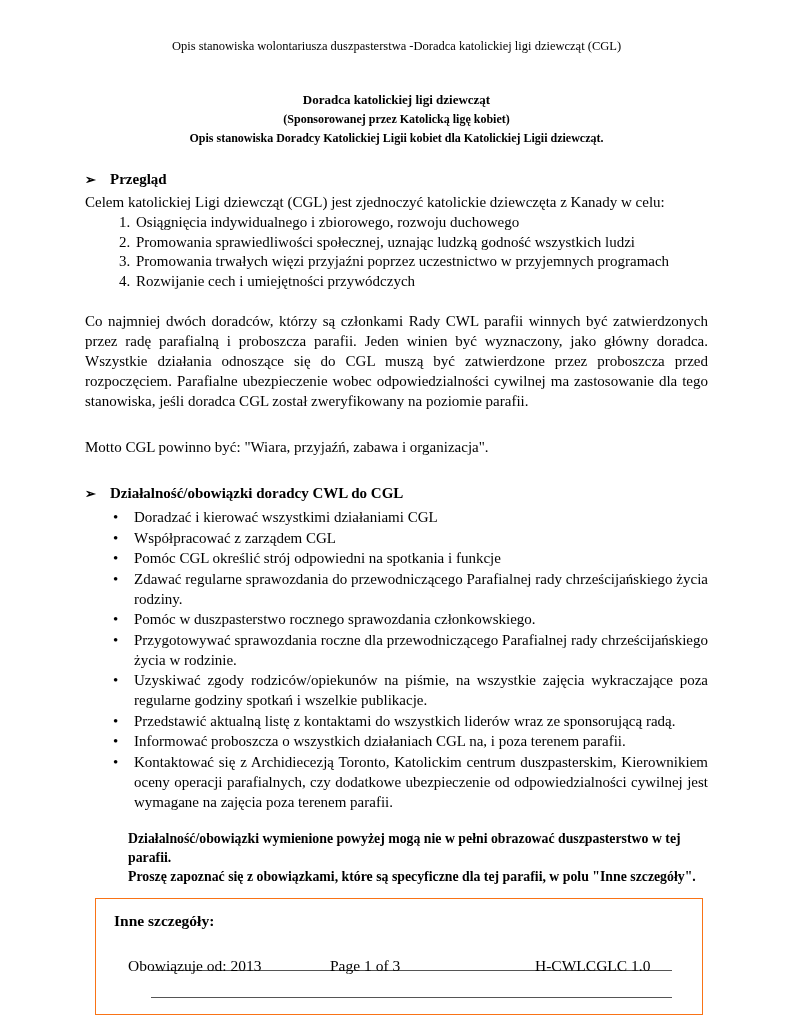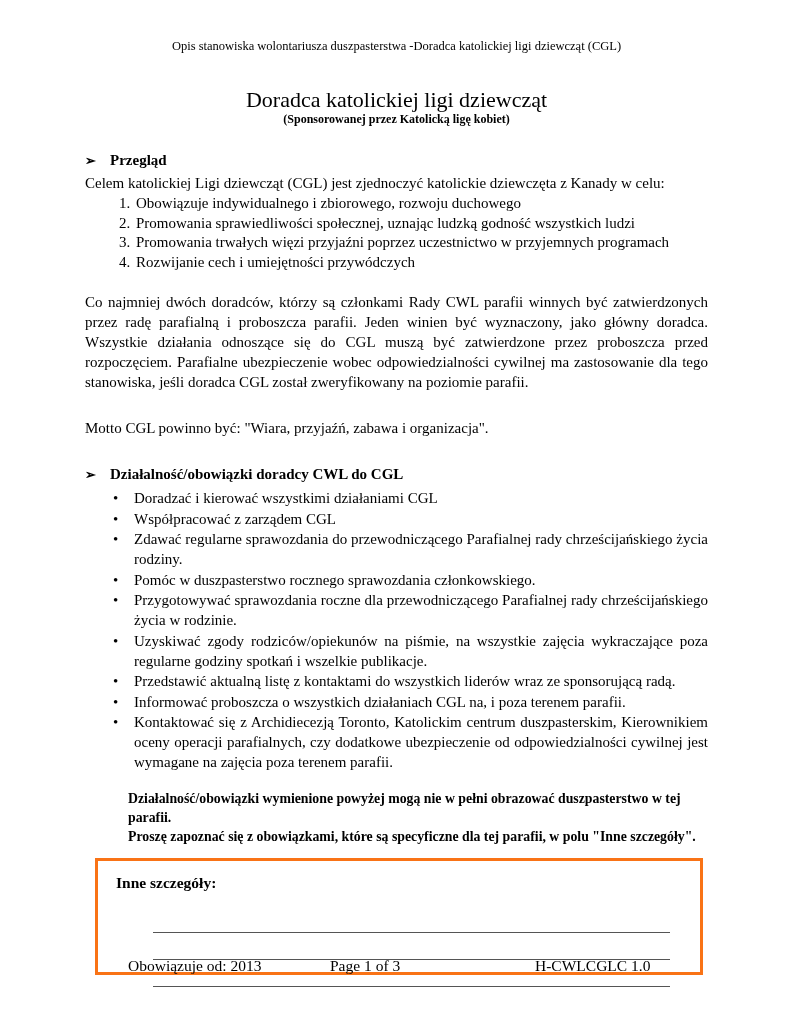--- a/index.html
+++ b/index.html
@@ -19,22 +19,22 @@
   .running-header {
     text-align: center;
     font-size: 12.5px;
     line-height: 16px;
   }
   .title-block {
     margin-top: 35px;
     text-align: center;
   }
   .title-main {
-    font-size: 22px;
-    font-weight: normal;
+    font-size: 13px;
+    font-weight: bold;
     line-height: 21px;
   }
   .title-sub {
     font-size: 12px;
     font-weight: bold;
     line-height: 19px;
   }
   .section-heading {
     display: flex;
     align-items: baseline;
@@ -87,21 +87,21 @@
     top: 0;
   }
   .note {
     margin: 17px 0 0 43px;
     font-weight: bold;
     font-size: 13.8px;
     line-height: 19px;
   }
   .details-box {
     margin: 12px 5px 0 10px;
-    border: 3px solid #f97316;
+    border: 1px solid #f97316;
     height: 117px;
     padding: 13px 20px 0 18px;
   }
   .details-box .box-label {
     font-weight: bold;
     font-size: 15.5px;
   }
   .blank-lines {
     margin: 14px 10px 0 37px;
   }
@@ -124,48 +124,50 @@
 </head>
 <body>
 
 <div class="page">
 
   <div class="running-header">Opis stanowiska wolontariusza duszpasterstwa -Doradca katolickiej ligi dziewcząt (CGL)</div>
 
   <div class="title-block">
     <div class="title-main">Doradca katolickiej ligi dziewcząt</div>
     <div class="title-sub">(Sponsorowanej przez Katolicką ligę kobiet)</div>
+    <div class="title-sub">Opis stanowiska Doradcy Katolickiej Ligii kobiet dla Katolickiej Ligii dziewcząt.</div>
   </div>
 
   <div class="section-heading overview-heading">
     <span class="arrow">➢</span>
     <span>Przegląd</span>
   </div>
 
   <div class="body-text intro">Celem katolickiej Ligi dziewcząt (CGL) jest zjednoczyć katolickie dziewczęta z Kanady w celu:</div>
 
   <ol class="numbered">
-    <li>Obowiązuje indywidualnego i zbiorowego, rozwoju duchowego</li>
+    <li>Osiągnięcia indywidualnego i zbiorowego, rozwoju duchowego</li>
     <li>Promowania sprawiedliwości społecznej, uznając ludzką godność wszystkich ludzi</li>
     <li>Promowania trwałych więzi przyjaźni poprzez uczestnictwo w przyjemnych programach</li>
     <li>Rozwijanie cech i umiejętności przywódczych</li>
   </ol>
 
   <p class="body-text justified">Co najmniej dwóch doradców, którzy są członkami Rady CWL parafii winnych być zatwierdzonych przez radę parafialną i proboszcza parafii. Jeden winien być wyznaczony, jako główny doradca.  Wszystkie działania odnoszące się do CGL muszą być zatwierdzone przez proboszcza przed rozpoczęciem.  Parafialne ubezpieczenie wobec odpowiedzialności cywilnej ma zastosowanie dla tego stanowiska, jeśli doradca CGL został zweryfikowany na poziomie parafii.</p>
 
   <div class="body-text motto">Motto CGL powinno być: "Wiara, przyjaźń, zabawa i organizacja".</div>
 
   <div class="section-heading duties-heading">
     <span class="arrow">➢</span>
     <span>Działalność/obowiązki doradcy CWL do CGL</span>
   </div>
 
   <ul class="bullets">
     <li>Doradzać i kierować wszystkimi działaniami CGL</li>
     <li>Współpracować z zarządem CGL</li>
+    <li>Pomóc CGL określić strój odpowiedni na spotkania i funkcje</li>
     <li>Zdawać regularne sprawozdania do przewodniczącego Parafialnej rady chrześcijańskiego życia rodziny.</li>
     <li>Pomóc w duszpasterstwo rocznego sprawozdania członkowskiego.</li>
     <li>Przygotowywać sprawozdania roczne dla przewodniczącego Parafialnej rady chrześcijańskiego życia w rodzinie.</li>
     <li>Uzyskiwać zgody rodziców/opiekunów na piśmie, na wszystkie zajęcia wykraczające poza regularne godziny spotkań i wszelkie publikacje.</li>
     <li>Przedstawić aktualną listę z kontaktami do wszystkich liderów wraz ze sponsorującą radą.</li>
     <li>Informować proboszcza o wszystkich działaniach CGL na, i poza terenem parafii.</li>
     <li>Kontaktować się z Archidiecezją Toronto, Katolickim centrum duszpasterskim, Kierownikiem oceny operacji parafialnych, czy dodatkowe ubezpieczenie od odpowiedzialności cywilnej jest wymagane na zajęcia poza terenem parafii.</li>
   </ul>
 
   <div class="note">

